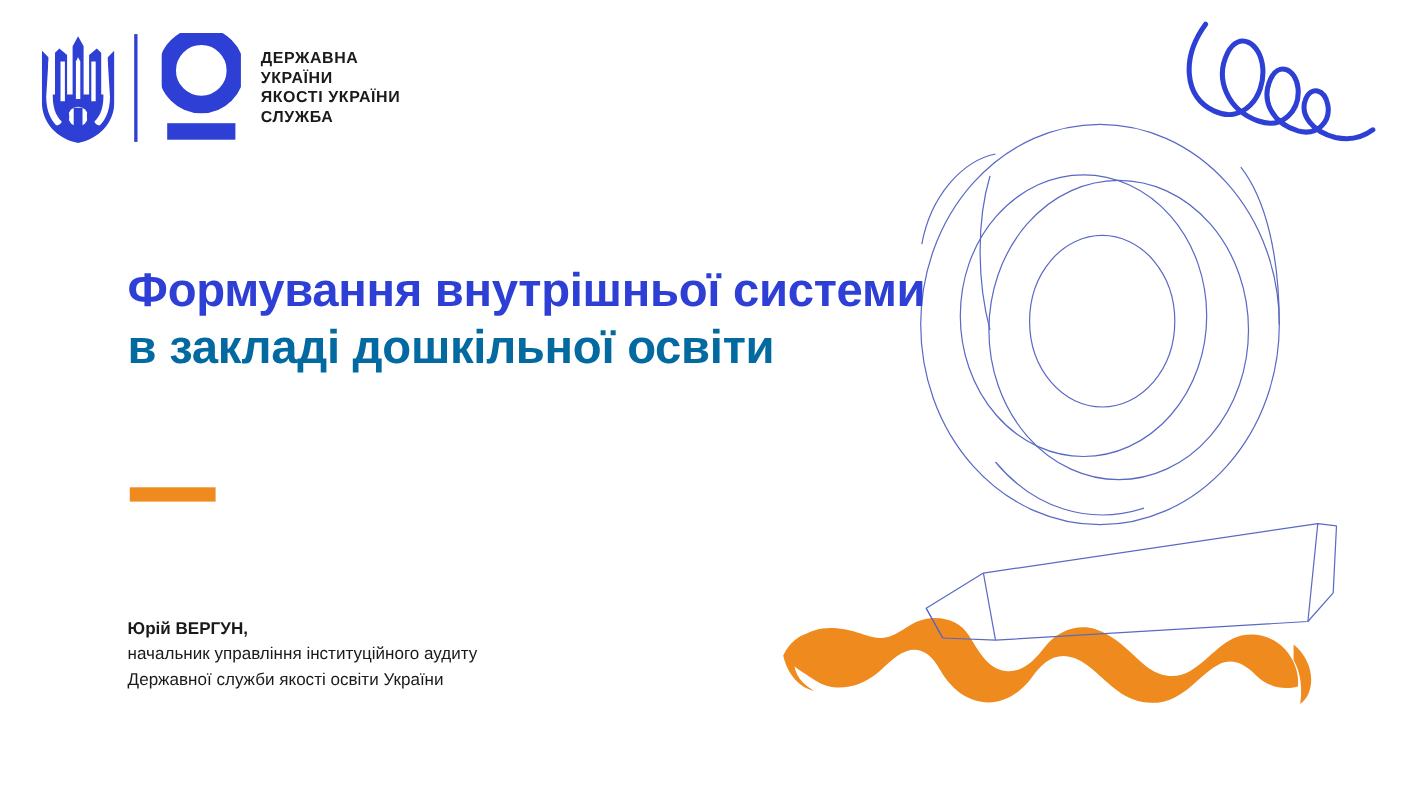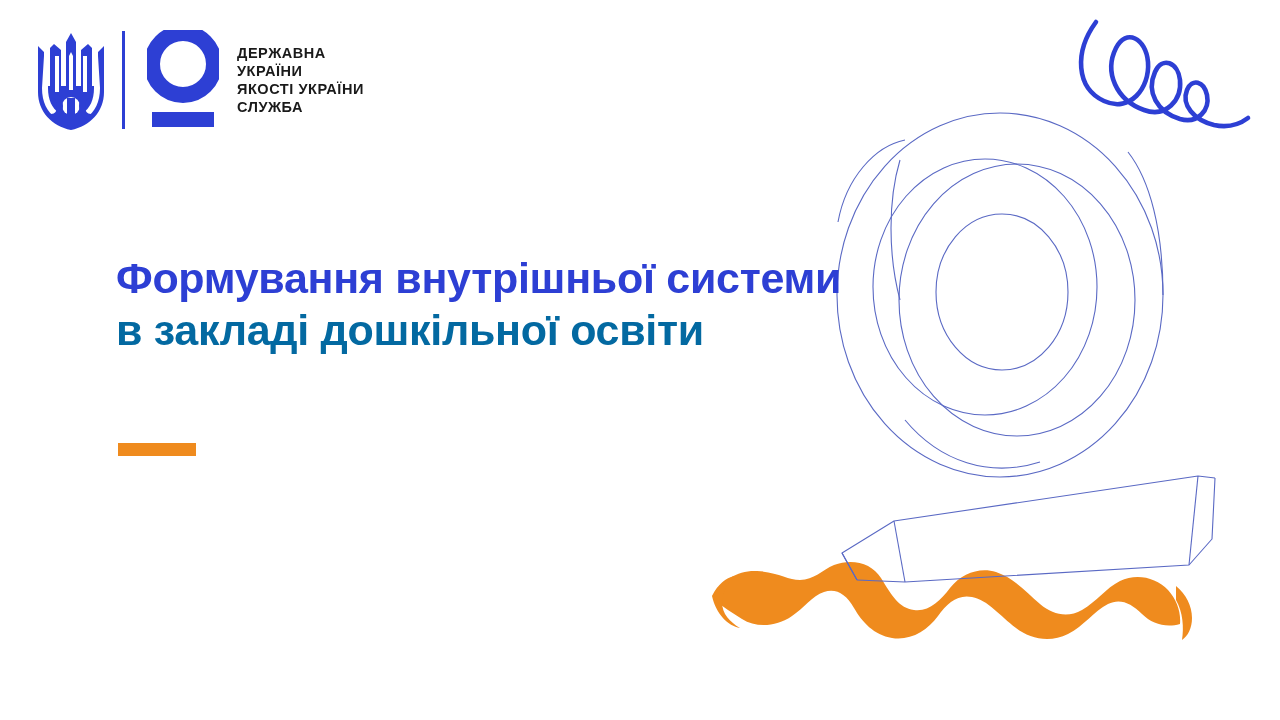--- a/index.html
+++ b/index.html
@@ -49,21 +49,21 @@
     font-weight:bold;
     letter-spacing:0.55px;
     color:#1A1A1A;
     line-height:17px;
     white-space:nowrap;
   }
 
   
   #title-block {
     position:absolute;
-    left:116px; top:252px;
+    left:116px; top:238px;
     width:960px;
   }
   .title-line {
     font-size:43px;
     font-weight:bold;
     line-height:52px;
     letter-spacing:-0.3px;
     white-space:nowrap;
   }
   .title-blue   { color:#2D3FD4; }
@@ -220,14 +220,19 @@
     </div>
   </div>
 
   <div id="title-block">
     <div class="title-line title-blue">Формування внутрішньої системи</div>
     <div class="title-line title-orange">в закладі дошкільної освіти</div>
   </div>
 
   <div id="orange-rule"></div>
 
+  <div id="author-block">
+    <div id="author-name">Юрій ВЕРГУН,</div>
+    <div class="author-role">начальник управління інституційного аудиту</div>
+    <div class="author-role">Державної служби якості освіти України</div>
+  </div>
 
 </div>
 
 </body></html>

